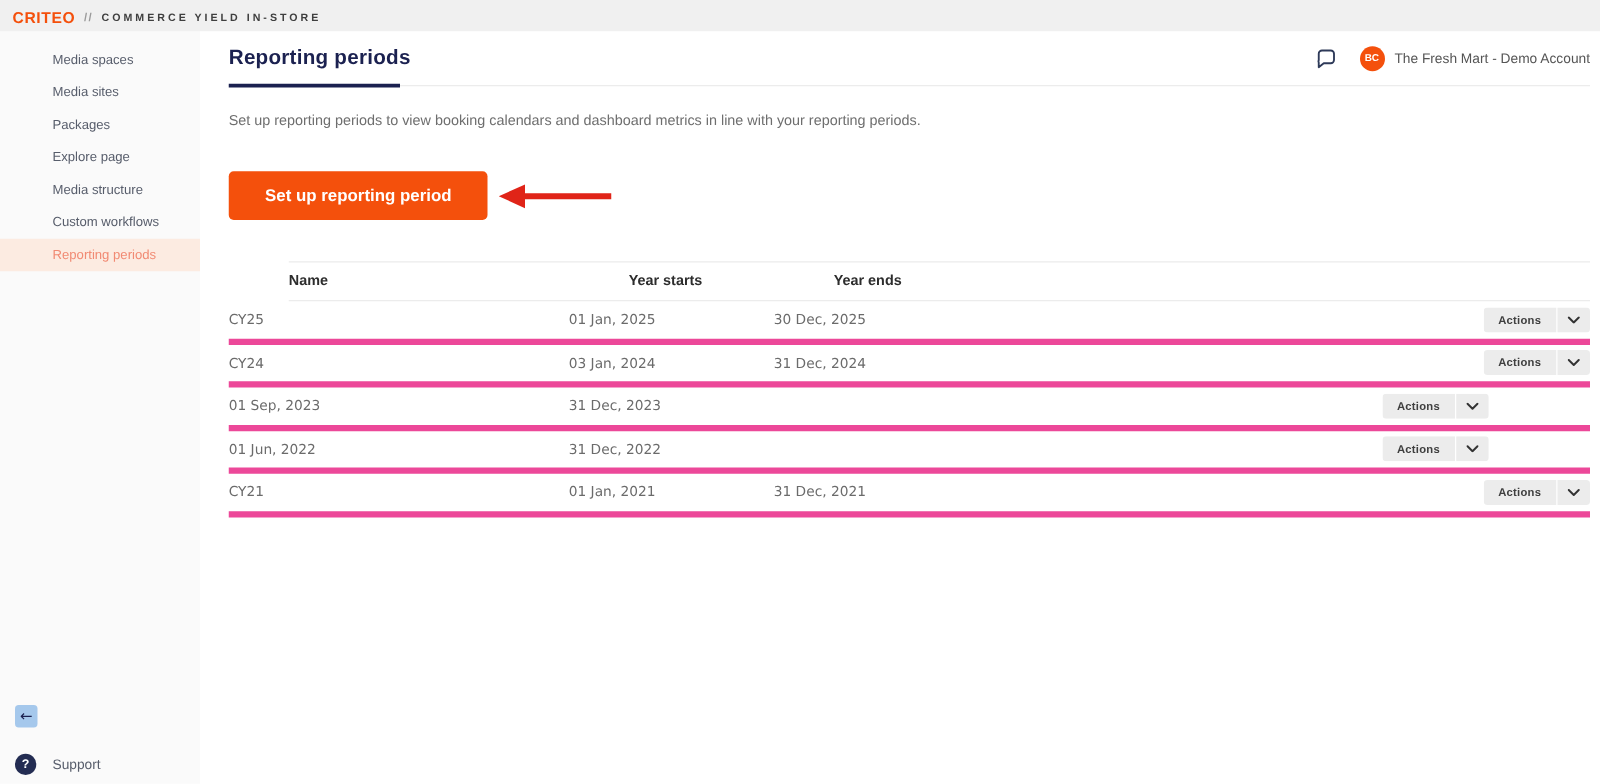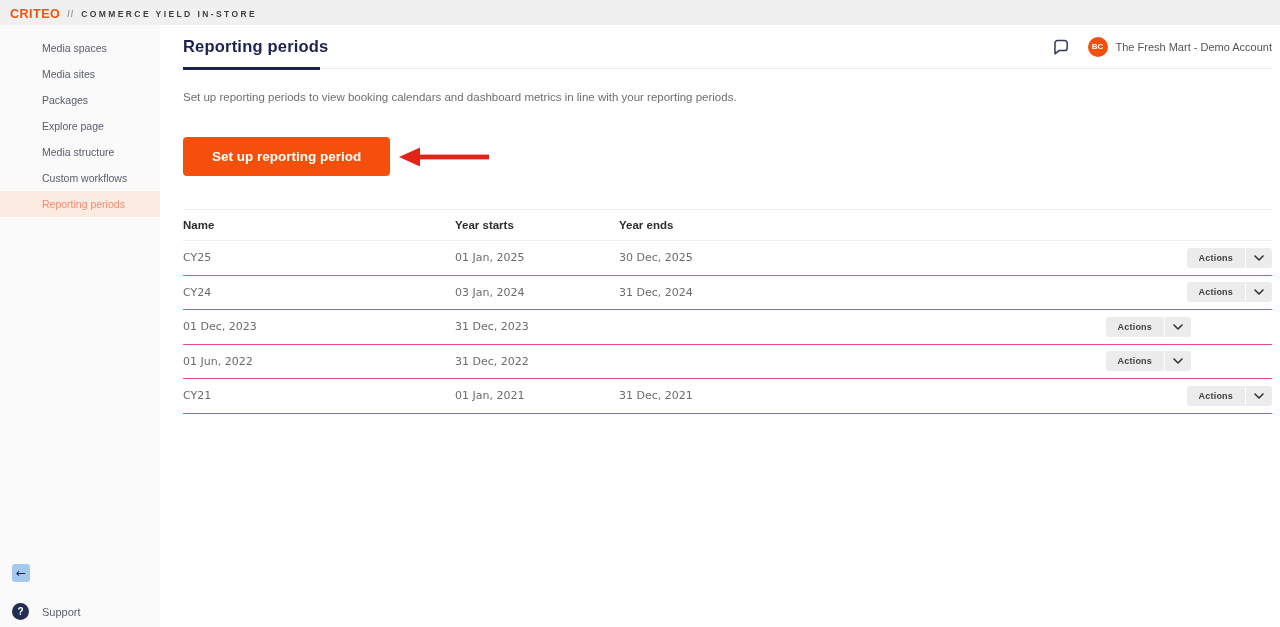--- a/index.html
+++ b/index.html
@@ -54,23 +54,23 @@
 
   .cta-row { margin-top:34px; display:flex; align-items:center; height:39px; }
   .cta-btn { height:39px; padding:0 29px; background:#f4500c; color:#ffffff; border:none;
     border-radius:4px; font-family:"Liberation Sans", sans-serif; font-size:13.5px;
     font-weight:700; cursor:pointer; }
   .anno-arrow { margin-left:8px; }
 
   
   .table { margin-top:33px; }
   .trow, .thead { display:grid; grid-template-columns:272px 164px 1fr 81px; align-items:center; }
-  .thead { height:32px; border-top:1px solid #ececec; border-bottom:1px solid #ececec; }
+  .thead { height:32px; border-top:1px solid #ececec; border-bottom:1px solid #ececec;margin-left:48px; }
   .th { color:#2d2d2d; font-size:11.5px; font-weight:700; }
-  .trow { height:34.5px; border-bottom:1px solid #ec4899; }
+  .trow { height:34.5px; border-bottom:5px solid #ec4899; }
   .td { color:#6b6b6b; font-size:11.5px; font-family:"DejaVu Sans", sans-serif; font-size:11px; }
   .actions-cell { justify-self:end; }
   .actions-btn { display:flex; gap:1px; background:#ffffff; border-radius:3px; overflow:hidden; height:20px; }
   .actions-main { background:#ececec; border:none; font-family:"Liberation Sans", sans-serif;
     font-size:9px; font-weight:700; color:#3f3f3f; padding:0 12px; cursor:pointer;
     display:flex; align-items:center; letter-spacing:.2px; }
   .actions-caret { background:#ececec; border:none; width:26px; cursor:pointer;
     display:flex; align-items:center; justify-content:center; }
 
   svg { display:block; }
@@ -286,21 +286,21 @@
         <button class="actions-caret">
               <svg width="10" height="6" viewBox="0 0 10 6">
                 <polyline points="1,1 5,5 9,1" fill="none" stroke="#333" stroke-width="1.6" stroke-linecap="round" stroke-linejoin="round"></polyline>
               </svg>
             </button>
       </span>
         </span>
     </div>
 
     <div class="trow">
-      <span class="td">01 Dec, 2023</span>
+      <span class="td">01 Sep, 2023</span>
       <span class="td">31 Dec, 2023</span>
       <span class="actions-cell">
           <span class="actions-btn">
         <button class="actions-main">Actions</button>
         <button class="actions-caret">
               <svg width="10" height="6" viewBox="0 0 10 6">
                 <polyline points="1,1 5,5 9,1" fill="none" stroke="#333" stroke-width="1.6" stroke-linecap="round" stroke-linejoin="round"></polyline>
               </svg>
             </button>
       </span>

